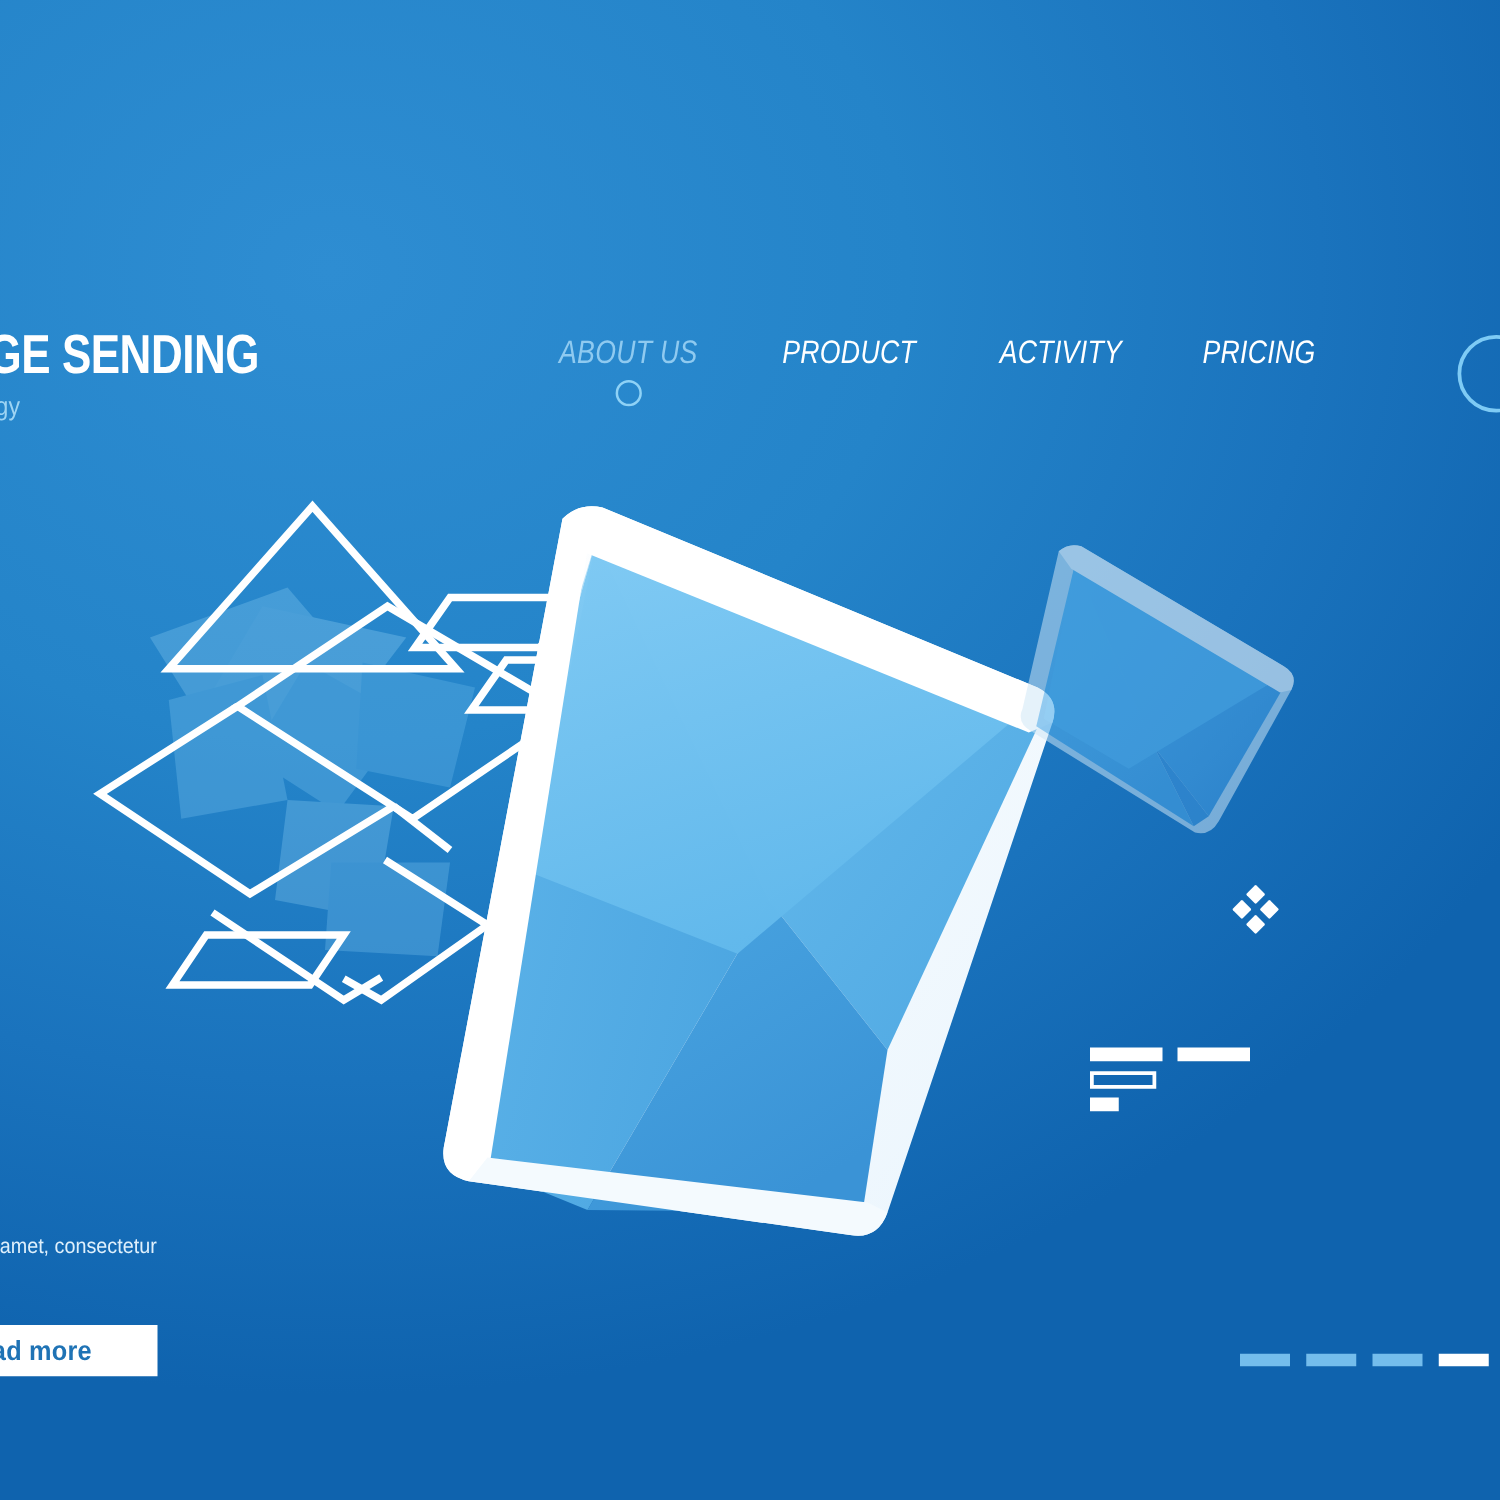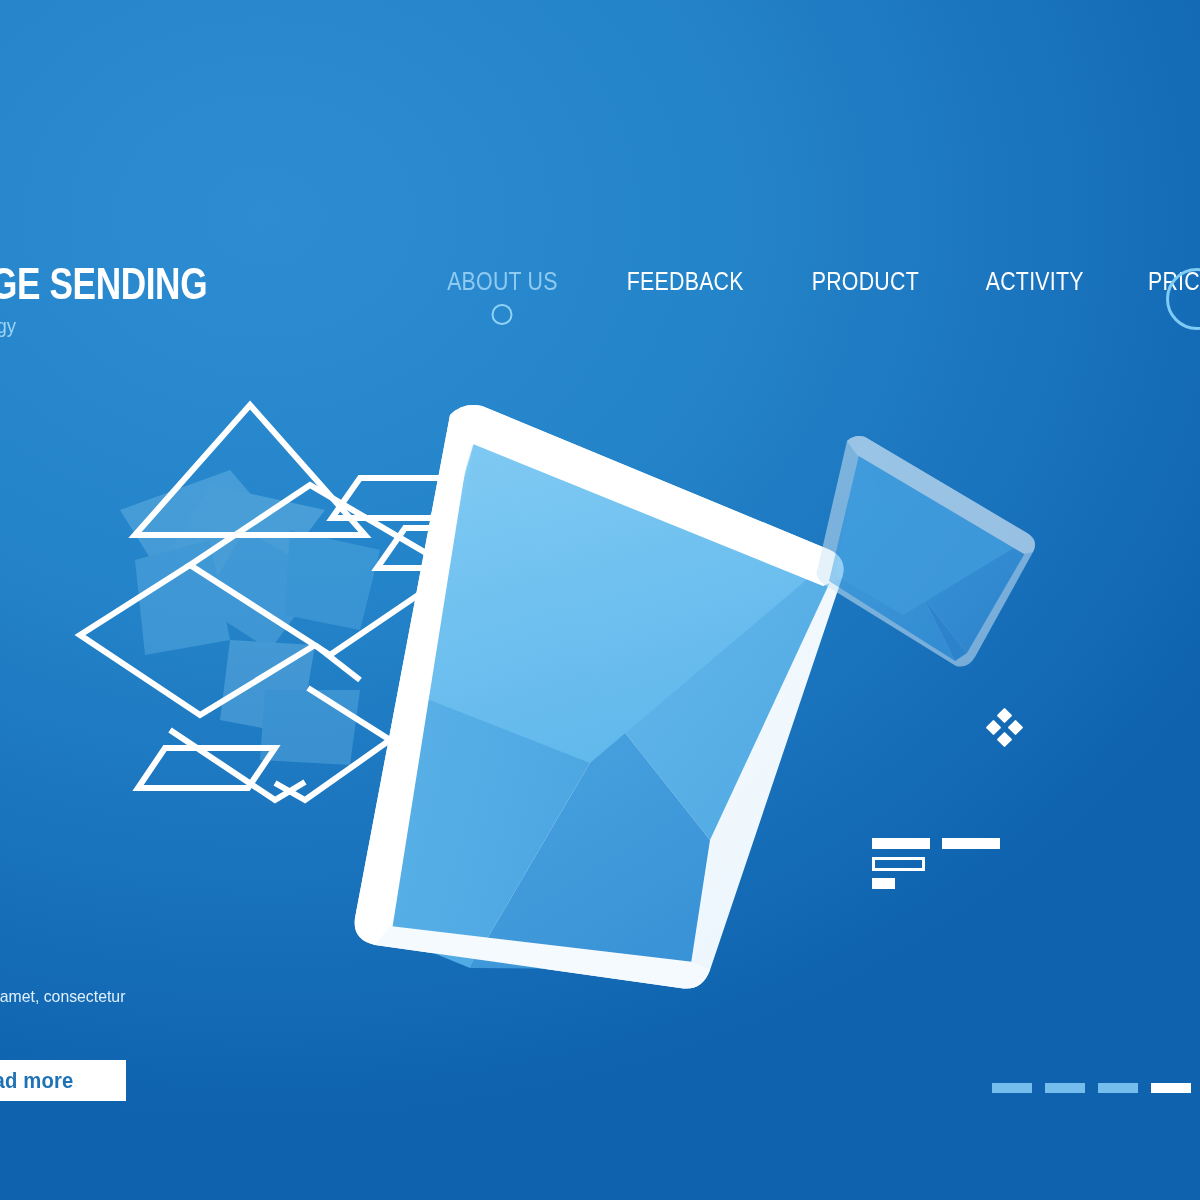--- a/index.html
+++ b/index.html
@@ -22,21 +22,21 @@
     font-family:"Liberation Sans", sans-serif;
     font-weight:700; font-size:44px; line-height:44px; letter-spacing:-0.5px;
     color:#ffffff; white-space:nowrap; transform:scaleX(0.80); transform-origin:left center;
   }
   .brand .sub{
     margin-top:8px; font-size:21px; color:#9ed4f3; white-space:nowrap;
     transform:scaleX(0.88); transform-origin:left center;
   }
 
   .nav{ position:absolute; left:413px; top:4px; display:flex; align-items:flex-start; gap:0; }
-  .nav .item{ position:relative; padding:0 22px; }
+  .nav .item{ position:relative; padding:0 22px;font-style:italic; }
   .nav .lbl{
     font-size:26px; font-weight:400; letter-spacing:0.3px; color:#ffffff;
     white-space:nowrap; display:block; transform:scaleX(0.82); transform-origin:center;
   }
   .nav .item.dim .lbl{ color:#8fcaf0; }
   .nav .dot{
     position:absolute; left:50%; top:38px; transform:translateX(-50%);
     width:21px; height:21px; border:2px solid #8fd2f6; border-radius:50%;
   }
   .hdr-circle{
@@ -218,23 +218,20 @@
       <div class="title">SAGE SENDING</div>
       <div class="sub">chnology</div>
     </div>
 
     <nav class="nav">
       <div class="item dim">
         <span class="lbl">ABOUT US</span>
         <span class="dot"></span>
       </div>
       <div class="item">
-        <span class="lbl">FEEDBACK</span>
-      </div>
-      <div class="item">
         <span class="lbl">PRODUCT</span>
       </div>
       <div class="item">
         <span class="lbl">ACTIVITY</span>
       </div>
       <div class="item">
         <span class="lbl">PRICING</span>
       </div>
 
     </nav>

